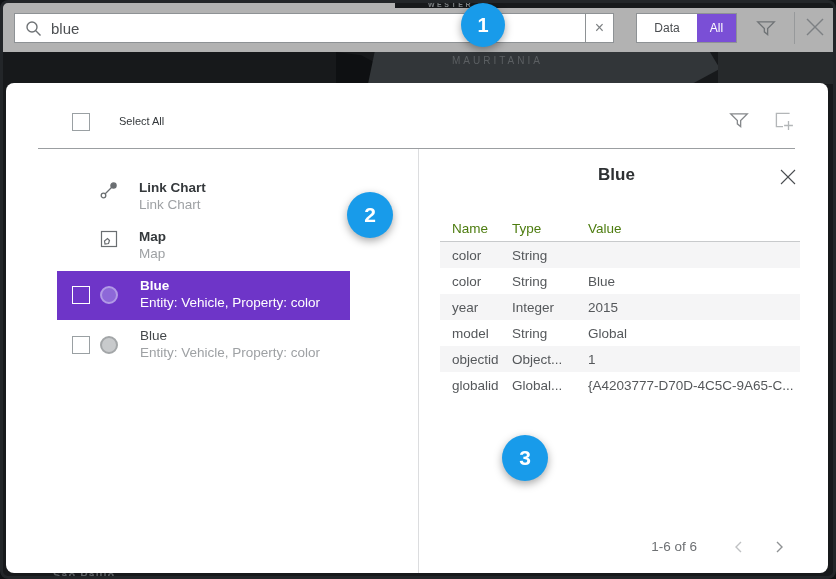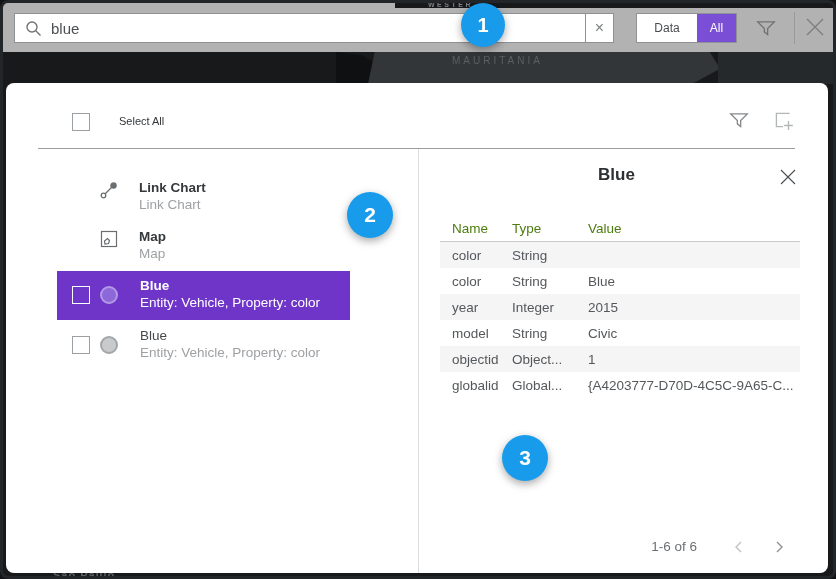--- a/index.html
+++ b/index.html
@@ -229,21 +229,21 @@
           <span class="c-value">Blue</span>
         </div>
         <div class="tbl-row">
           <span class="c-name">year</span>
           <span class="c-type">Integer</span>
           <span class="c-value">2015</span>
         </div>
         <div class="tbl-row">
           <span class="c-name">model</span>
           <span class="c-type">String</span>
-          <span class="c-value">Civic</span>
+          <span class="c-value">Global</span>
         </div>
         <div class="tbl-row">
           <span class="c-name">objectid</span>
           <span class="c-type">Object...</span>
           <span class="c-value">1</span>
         </div>
         <div class="tbl-row">
           <span class="c-name">globalid</span>
           <span class="c-type">Global...</span>
           <span class="c-value">{A4203777-D70D-4C5C-9A65-C...</span>

